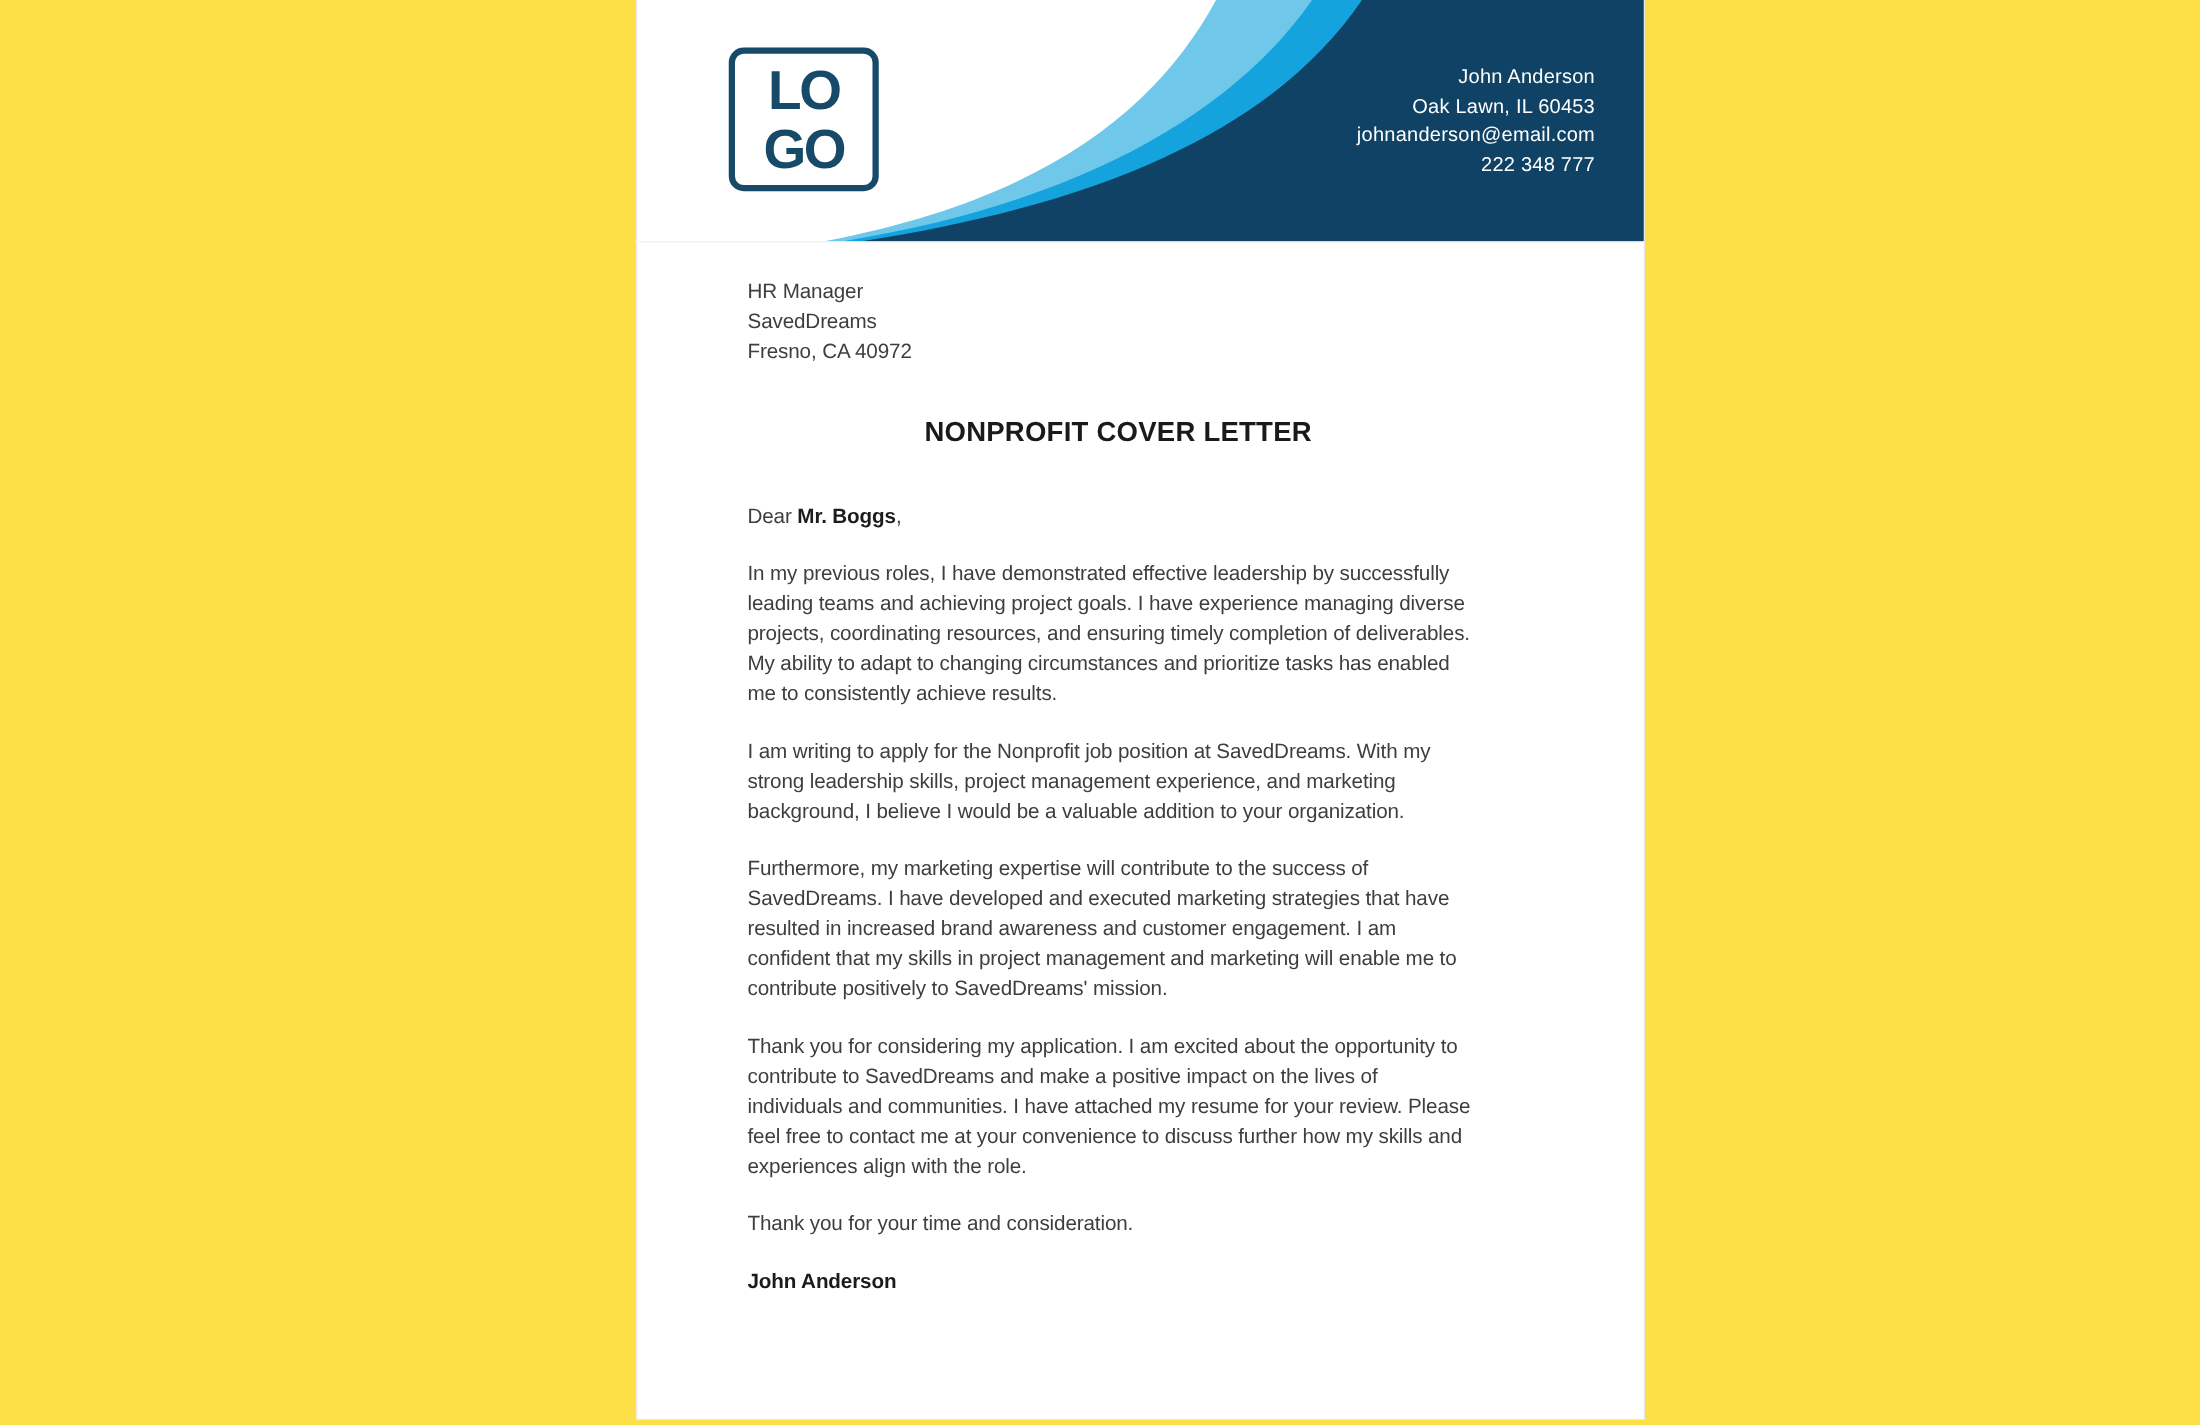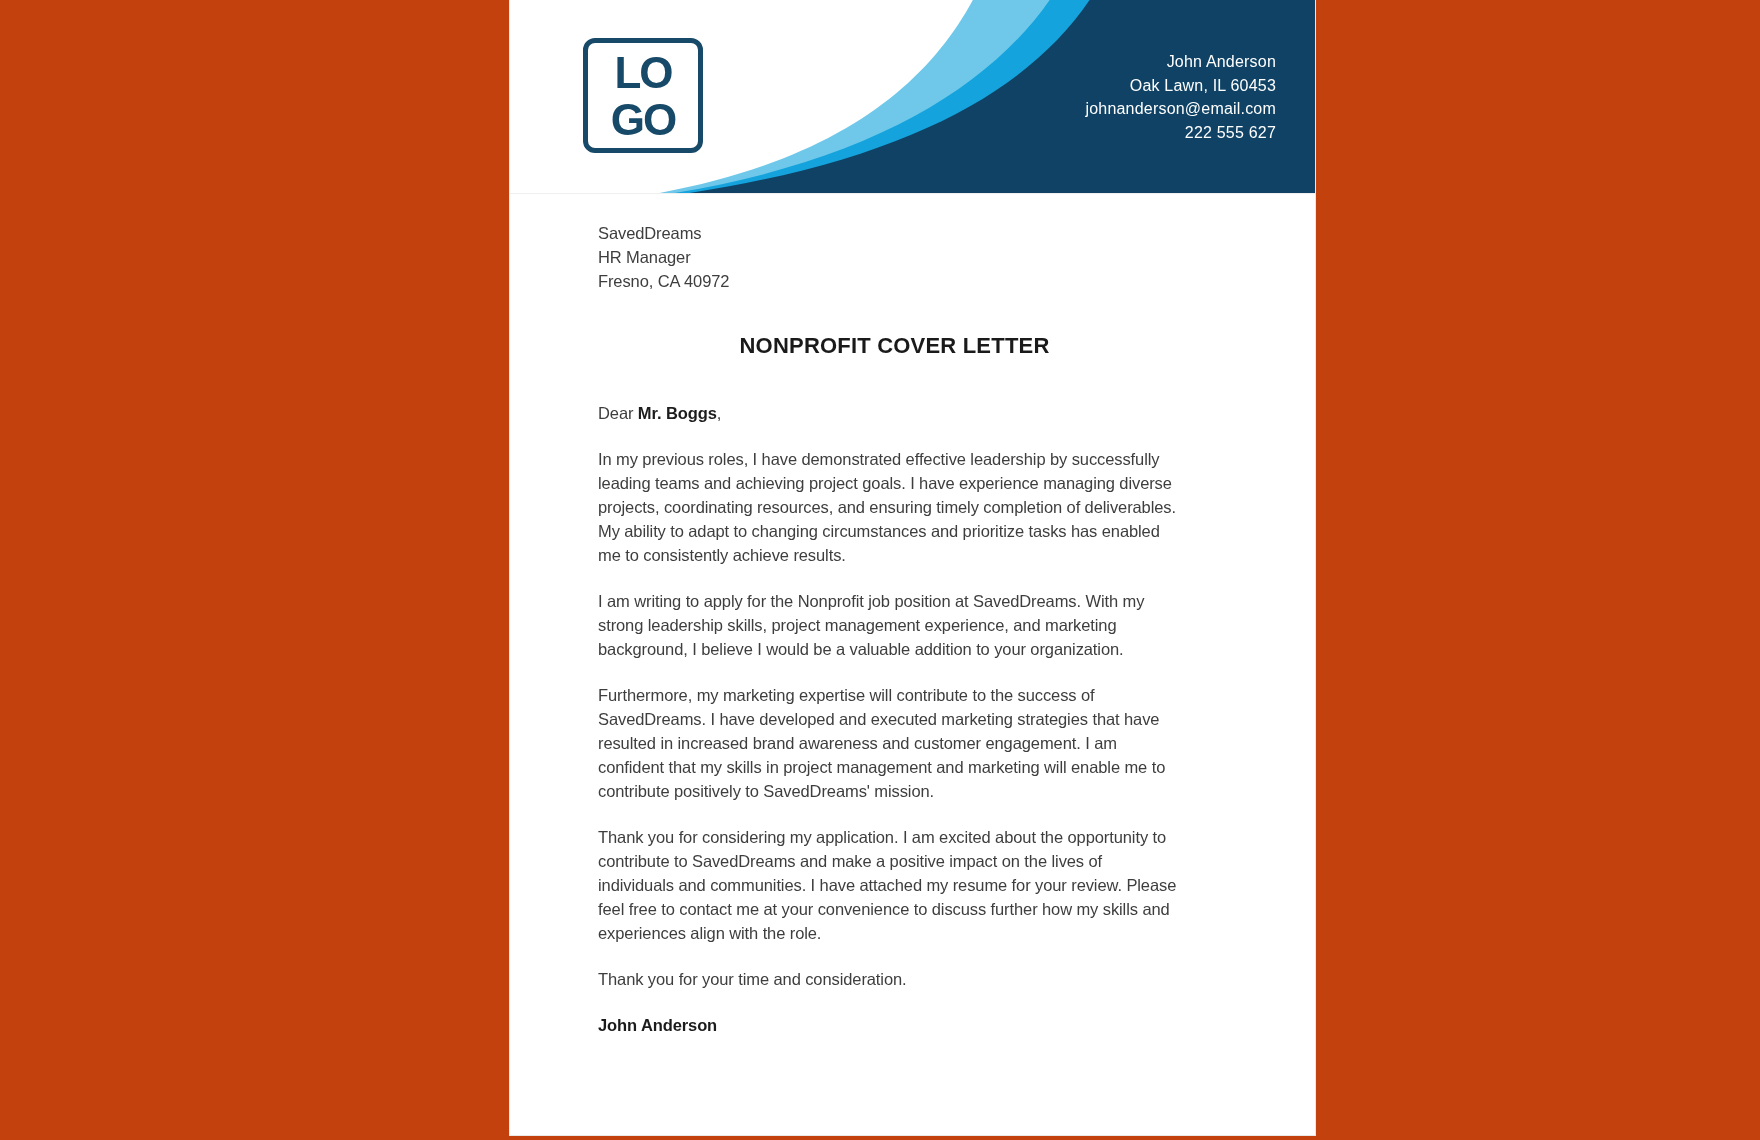--- a/index.html
+++ b/index.html
@@ -3,21 +3,21 @@
 <meta charset="utf-8">
 <style>
   * { margin: 0; padding: 0; box-sizing: border-box; }
   html, body { background: #ffffff; }
   body { font-family: "Liberation Sans", "DejaVu Sans", sans-serif; }
 
   .canvas {
     position: relative;
     width: 1760px;
     height: 1140px;
-    background: #c2410c;
+    background: #fde047;
     overflow: hidden;
     padding-left: 32px;
   }
 
   .page {
     position: absolute;
     left: 509px;
     top: 0;
     width: 807px;
     height: 1136px;
@@ -125,29 +125,29 @@
 
       <div class="logo-box">
         <div class="logo-line">LO</div>
         <div class="logo-line">GO</div>
       </div>
 
       <div class="contact">
         <div>John Anderson</div>
         <div>Oak Lawn, IL 60453</div>
         <div>johnanderson@email.com</div>
-        <div>222 555 627</div>
+        <div>222 348 777</div>
       </div>
     </header>
 
     <main class="content">
 
       <div class="recipient">
+        <div>HR Manager</div>
         <div>SavedDreams</div>
-        <div>HR Manager</div>
         <div>Fresno, CA 40972</div>
       </div>
 
       <h1 class="letter-title">NONPROFIT COVER LETTER</h1>
 
       <p class="salutation"><span>Dear </span><span class="bold-name">Mr. Boggs</span><span>,</span></p>
 
       <p class="para">In my previous roles, I have demonstrated effective leadership by successfully
 leading teams and achieving project goals. I have experience managing diverse
 projects, coordinating resources, and ensuring timely completion of deliverables.

